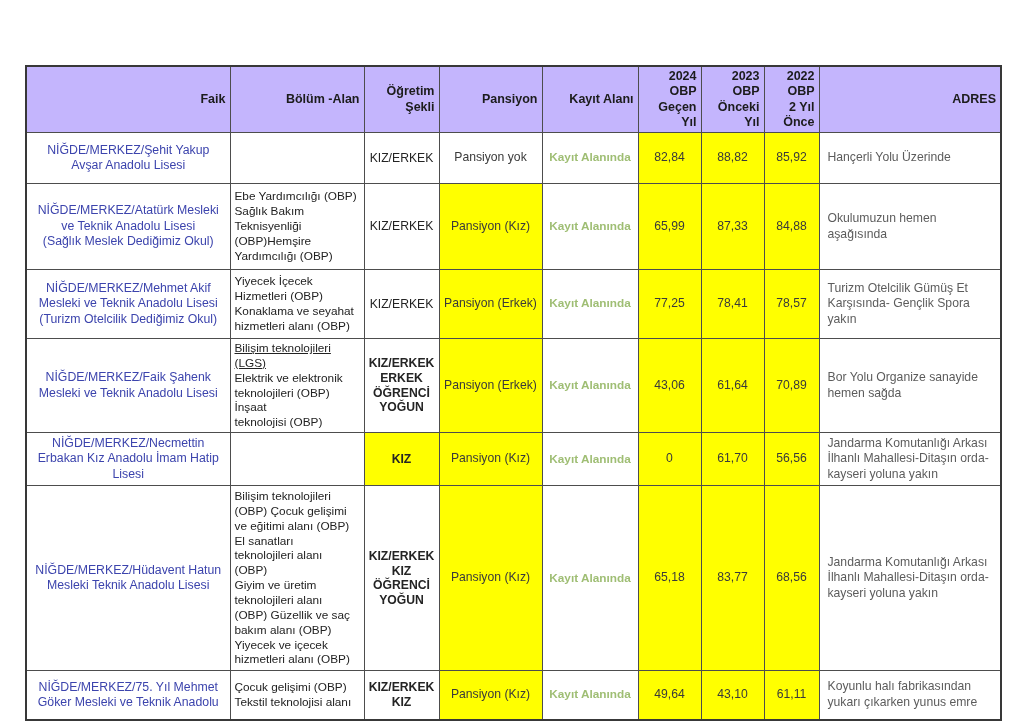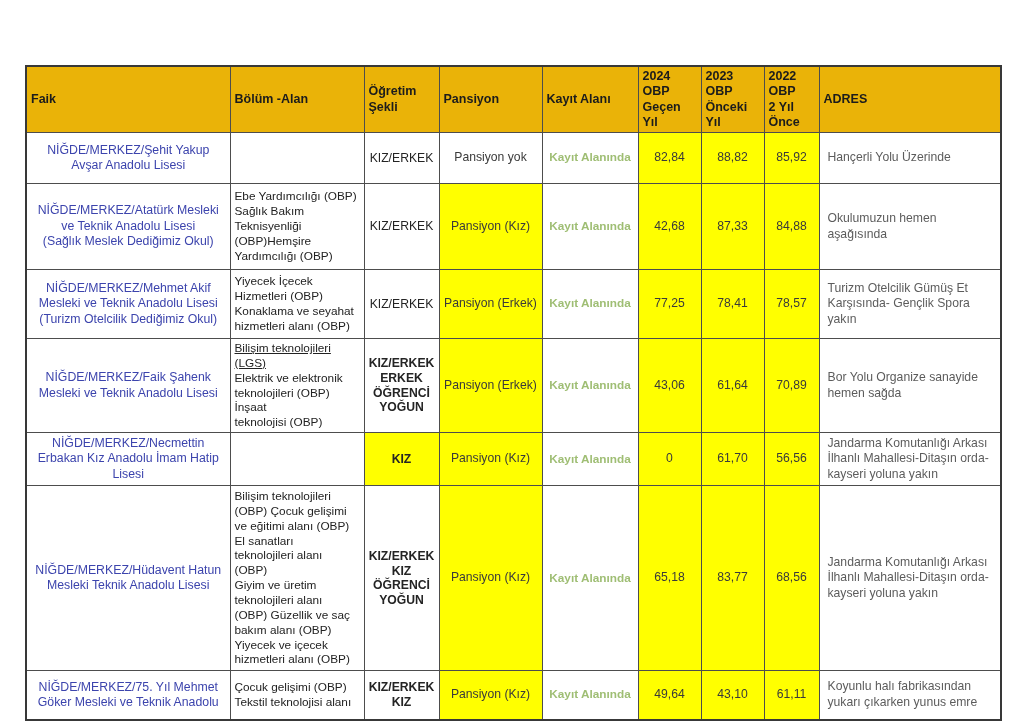--- a/index.html
+++ b/index.html
@@ -24,22 +24,22 @@
   }
   th,td{
     border:1px solid var(--border);
     vertical-align:middle;
     padding:2px 4px;
     overflow:hidden;
   }
   thead tr{height:43px;}
   th{
     font-size:12.5px;font-weight:bold;color:#1c1c1c;
-    text-align:left;white-space:pre-line;line-height:1.22;
-    background:#eab308;
+    text-align:right;white-space:pre-line;line-height:1.22;
+    background:#c4b5fd;
   }
   td{
     font-size:12px;color:var(--body);
     white-space:pre-line;line-height:1.28;text-align:center;
   }
   td.okul{color:var(--blue);font-size:12.3px;line-height:1.25;}
   td.bolum{text-align:left;font-size:11.8px;line-height:1.26;color:#222222;}
   td.ogretim{font-size:12.2px;line-height:1.2;color:#242424;}
   td.ogretim.bold{font-weight:bold;}
   td.pansiyon{font-size:12.2px;color:#3a3a3a;}
@@ -109,21 +109,21 @@
 ve Teknik Anadolu Lisesi
 (Sağlık Meslek Dediğimiz Okul)</td>
           <td class="bolum">Ebe Yardımcılığı (OBP)
 Sağlık Bakım
 Teknisyenliği
 (OBP)Hemşire
 Yardımcılığı (OBP)</td>
           <td class="ogretim">KIZ/ERKEK</td>
           <td class="pansiyon yellow">Pansiyon (Kız)</td>
           <td class="kayit">Kayıt Alanında</td>
-          <td class="obp2024 yellow">42,68</td>
+          <td class="obp2024 yellow">65,99</td>
           <td class="obp2023 yellow">87,33</td>
           <td class="obp2022 yellow">84,88</td>
           <td class="adres">Okulumuzun hemen aşağısında</td>
         </tr>
         <tr style="height: 69px;">
           <td class="okul">NİĞDE/MERKEZ/Mehmet Akif
 Mesleki ve Teknik Anadolu Lisesi
 (Turizm Otelcilik Dediğimiz Okul)</td>
           <td class="bolum">Yiyecek İçecek
 Hizmetleri (OBP)

